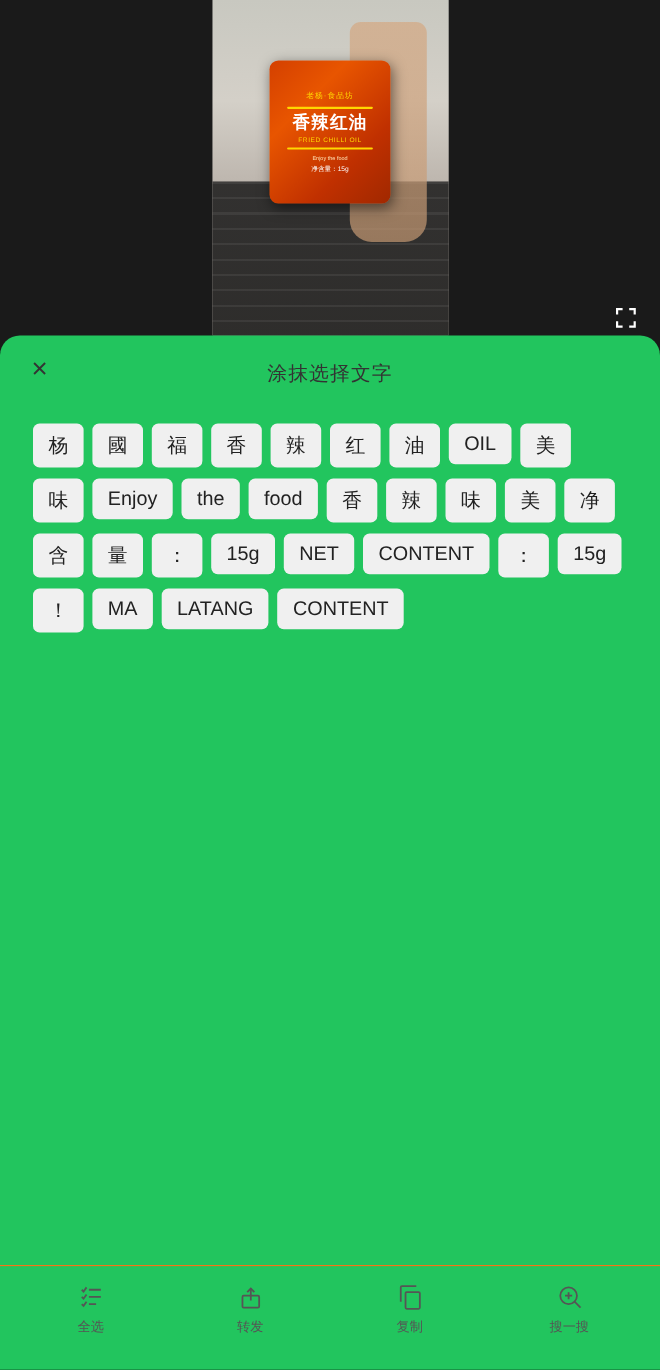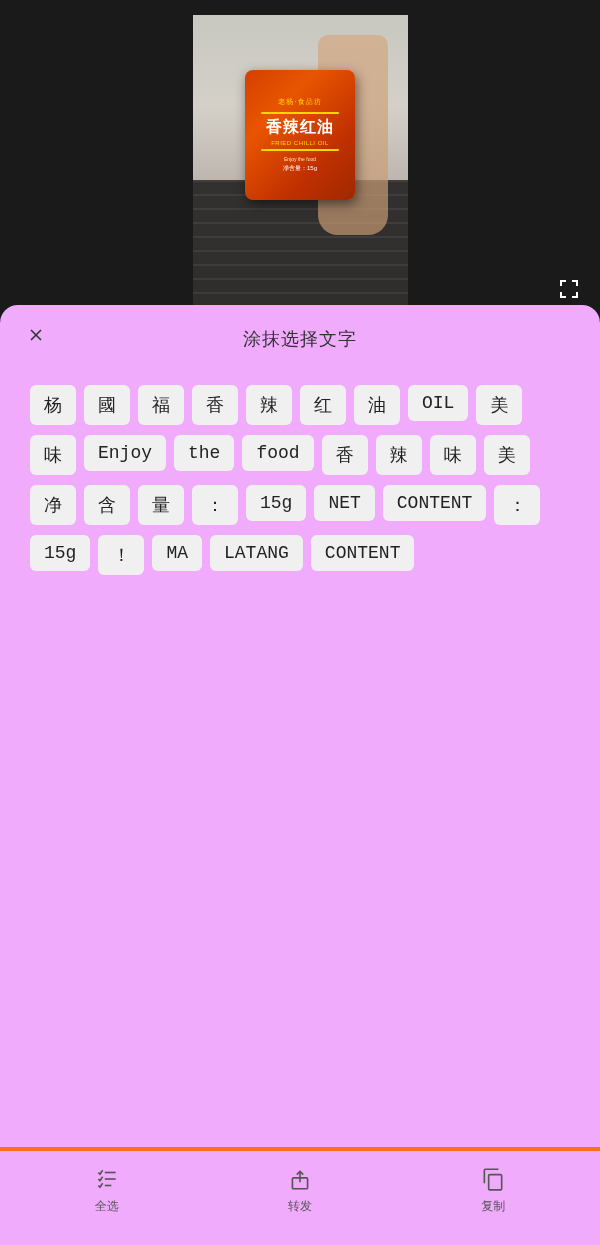--- a/index.html
+++ b/index.html
@@ -13,21 +13,21 @@
       position: relative;
     }
 
     
     #image-area {
       width: 600px;
       height: 320px;
       background: #1a1a1a;
       position: relative;
       display: flex;
-      align-items: flex-end;
+      align-items: flex-start;
       justify-content: center;
       overflow: hidden;
     }
 
     .photo-container {
       width: 215px;
       height: 305px;
       background: linear-gradient(135deg, #2a2a2a 0%, #3a3a3a 40%, #4a4a4a 60%, #2a2a2a 100%);
       position: relative;
       overflow: hidden;
@@ -149,25 +149,24 @@
       fill: white;
     }
 
     
     #bottom-panel {
       position: absolute;
       top: 305px;
       left: 0;
       right: 0;
       bottom: 0;
-      background: #f0abfc;
+      background: #22c55e;
       border-radius: 18px 18px 0 0;
       display: flex;
       flex-direction: column;
-      font-family: Liberation Mono, monospace;
     }
 
     
     .panel-header {
       display: flex;
       align-items: center;
       justify-content: center;
       padding: 22px 20px 14px;
       position: relative;
     }
@@ -223,21 +222,21 @@
       user-select: none;
       white-space: nowrap;
     }
 
     
     .bottom-toolbar {
       display: flex;
       justify-content: space-around;
       align-items: center;
       padding: 14px 10px 30px;
-      border-top: 4px solid #f97316;
+      border-top: 1px solid #f97316;
     }
 
     .toolbar-item {
       display: flex;
       flex-direction: column;
       align-items: center;
       gap: 5px;
       cursor: pointer;
       flex: 1;
     }
@@ -360,14 +359,25 @@
     </div>
       <div class="toolbar-item">
       <div class="toolbar-icon">
           <svg viewBox="0 0 24 24" stroke="#555" stroke-width="1.5" fill="none">
         <rect x="8" y="8" width="12" height="14" rx="1"></rect>
         <path d="M4 16V4a1 1 0 0 1 1-1h12"></path>
       </svg>
         </div>
       <span class="toolbar-label">复制</span>
     </div>
+      <div class="toolbar-item">
+      <div class="toolbar-icon">
+          <svg viewBox="0 0 24 24" stroke="#555" stroke-width="1.5" fill="none">
+        <circle cx="11" cy="11" r="7"></circle>
+        <line x1="16" y1="16" x2="21" y2="21"></line>
+        <line x1="8" y1="11" x2="14" y2="11"></line>
+        <line x1="11" y1="8" x2="11" y2="14"></line>
+      </svg>
+        </div>
+      <span class="toolbar-label">搜一搜</span>
+    </div>
     </div>
 </div>
 
 </body></html>

